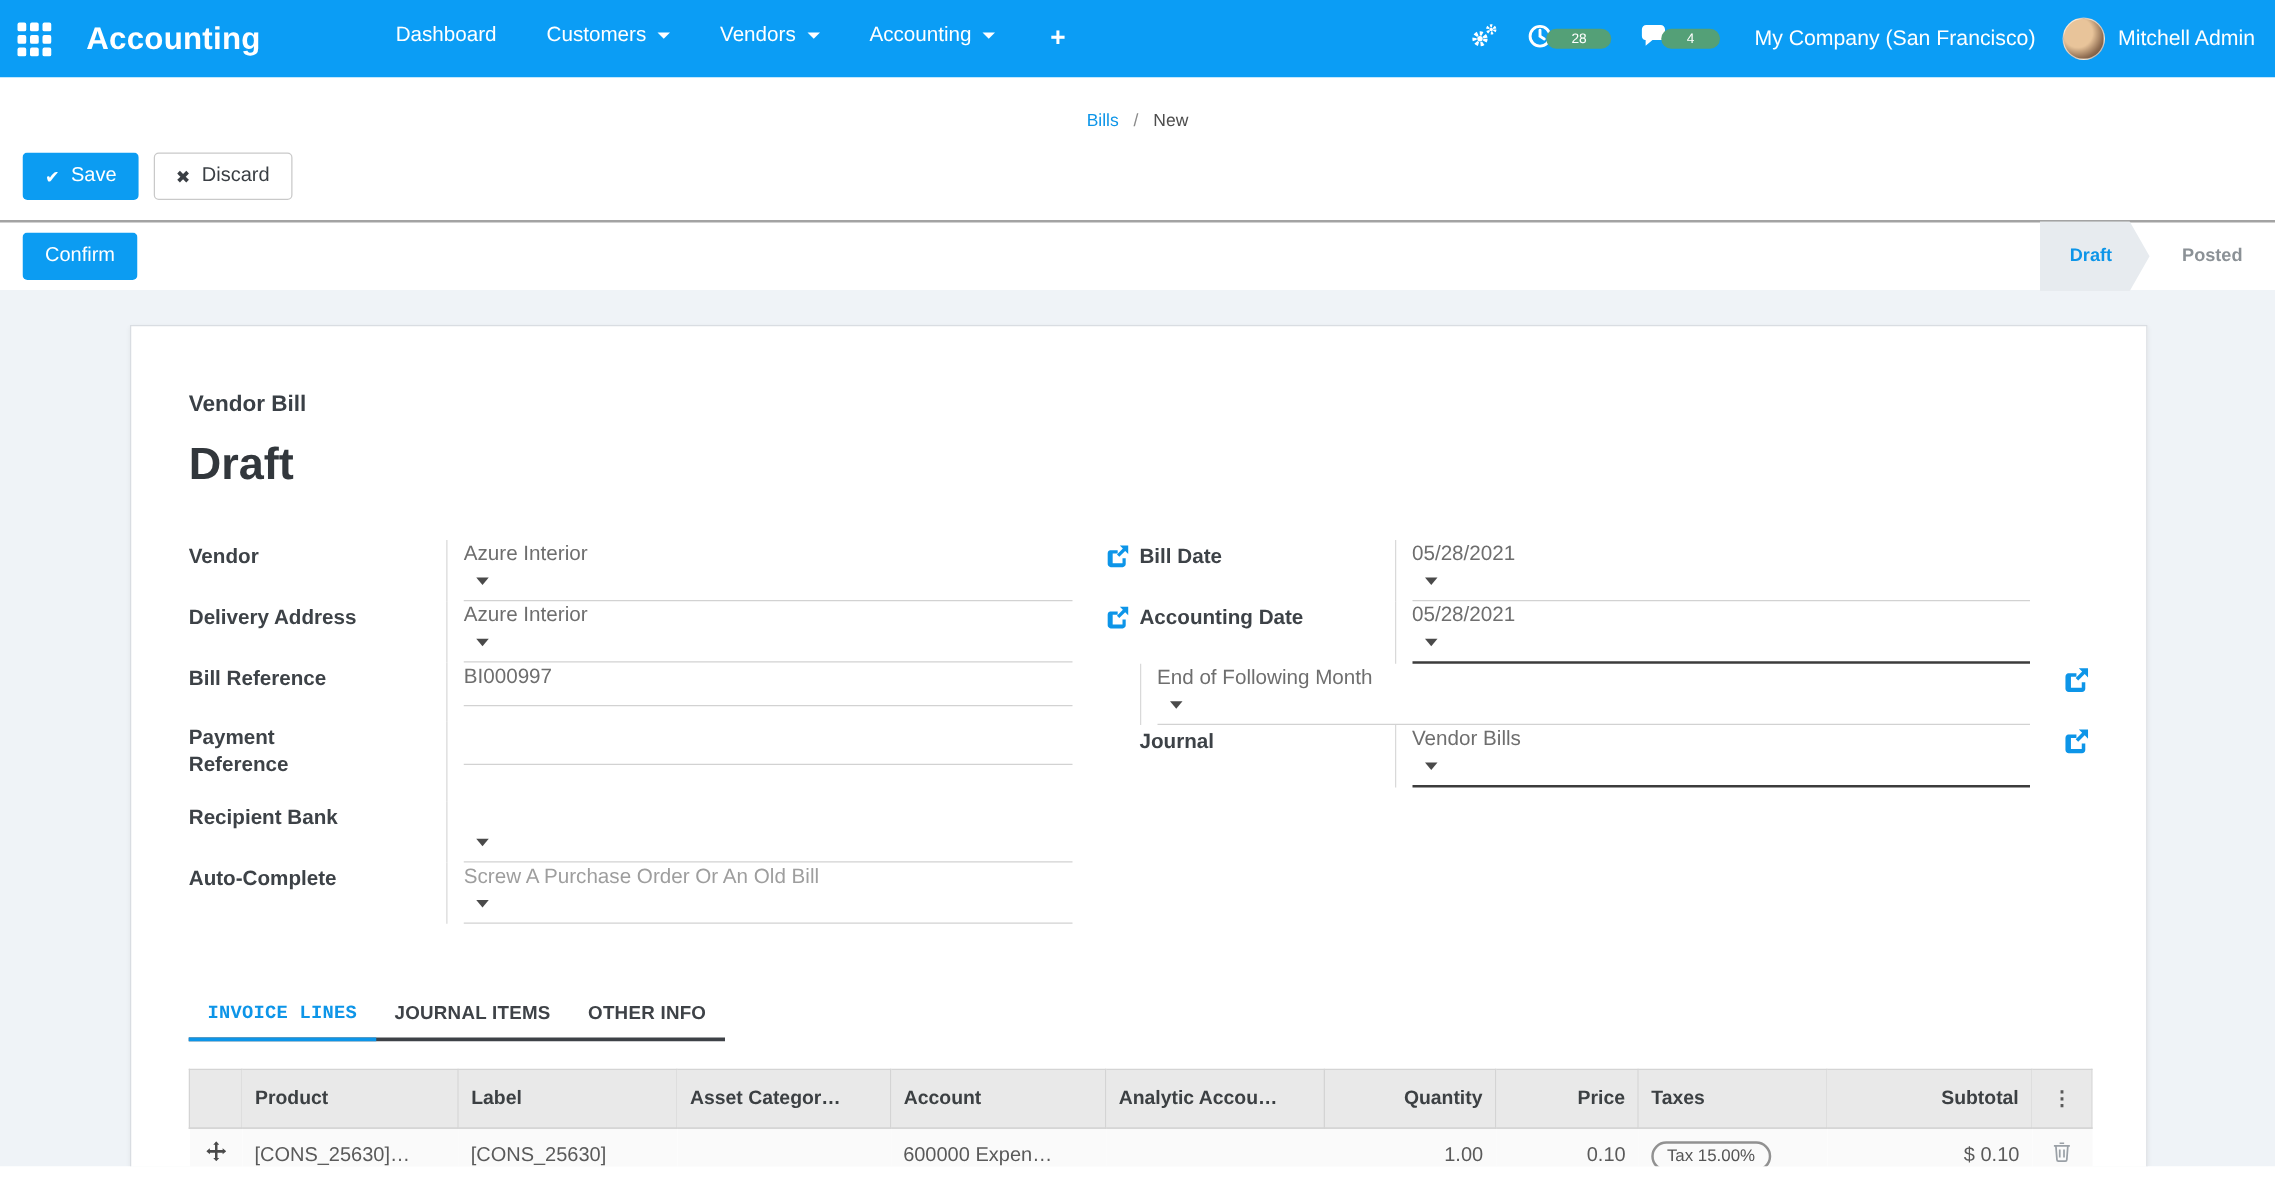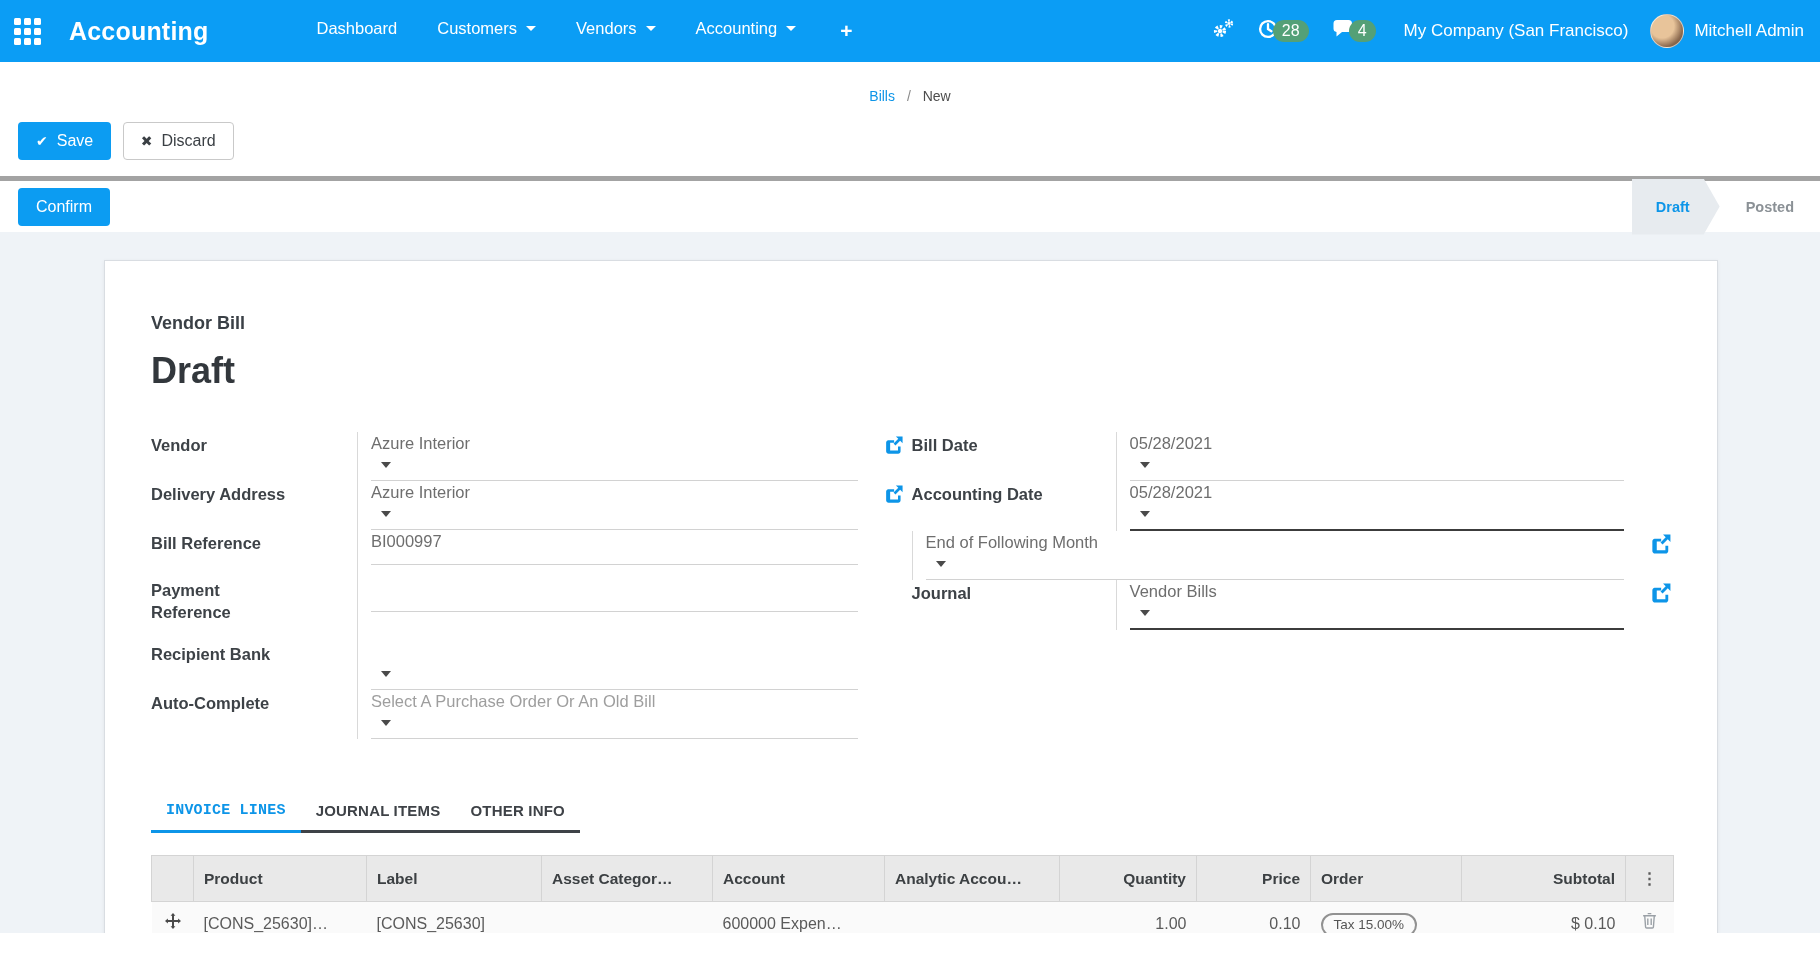--- a/index.html
+++ b/index.html
@@ -24,42 +24,42 @@
     color:#fff;padding:0 16px 0 14px;}
   .grid-icon{display:grid;grid-template-columns:repeat(3,7px);grid-gap:3px;cursor:pointer;margin-right:28px;}
   .grid-icon i{width:7px;height:7px;background:#fff;border-radius:1.5px;display:block;}
   .brand{font-size:25px;font-weight:700;letter-spacing:.2px;margin-right:108px;cursor:pointer;}
   .menu{display:flex;align-items:flex-start;gap:40px;font-size:16.5px;}
   .menu-item{display:flex;align-items:center;gap:9px;cursor:pointer;white-space:nowrap;}
   .caret-w{width:0;height:0;border-left:5px solid transparent;border-right:5px solid transparent;border-top:5px solid #fff;}
   .menu-plus{font-size:21px;font-weight:700;margin-left:4px;}
   .top-right{margin-left:auto;display:flex;align-items:center;gap:22px;}
   .icon-badge{display:flex;align-items:center;cursor:pointer;}
-  .badge{background:var(--badge-green);color:#fff;font-size:16px;padding:2px 9px;border-radius:11px;margin-left:-6px;position:relative;z-index:1;}
+  .badge{background:var(--badge-green);color:#fff;font-size:11px;padding:2px 20px;border-radius:11px;margin-left:-6px;position:relative;z-index:1;}
   .company{font-size:17px;cursor:pointer;margin-left:6px;white-space:nowrap;}
   .userbox{display:flex;align-items:center;gap:10px;cursor:pointer;}
   .avatar{width:34px;height:34px;border-radius:50%;
     background:radial-gradient(circle at 35% 35%, #e8c49a 0 40%, #8c6a4f 70%, #4e3b2c 100%);
     border:1px solid rgba(255,255,255,.6);}
   .username{font-size:17px;white-space:nowrap;}
 
   
   .control-panel{padding:26px 18px 16px;background:#fff;}
   .breadcrumb{font-size:14px;color:#555;margin-bottom:18px;text-align:center;}
   .breadcrumb .parent{color:var(--link-blue);cursor:pointer;}
   .breadcrumb .sep{color:#8a8a8a;margin:0 8px;}
   .breadcrumb .current{color:#4d4d4d;}
   .btn{display:inline-flex;align-items:center;gap:9px;font-size:16px;border-radius:4px;
     padding:9px 17px;cursor:pointer;border:1px solid transparent;font-family:inherit;}
   .btn-primary{background:var(--primary);color:#fff;}
   .btn-secondary{background:#fff;color:#3a3f44;border-color:#c9c9c9;margin-left:7px;}
   .btn .bicon{font-size:14px;}
 
   
-  .statusbar{height:56px;border-top:5px solid #a3a3a3;background:#fff;display:flex;align-items:center;padding:0 0 0 18px;}
+  .statusbar{height:56px;border-top:2px solid #a3a3a3;background:#fff;display:flex;align-items:center;padding:0 0 0 18px;}
   .status-steps{margin-left:auto;display:flex;align-items:center;height:56px;}
   .step{font-size:14.5px;font-weight:700;display:flex;align-items:center;height:100%;cursor:pointer;}
   .step.active{background:#e7ebef;color:var(--link-blue);padding:0 30px 0 24px;
     clip-path:polygon(0 0,calc(100% - 16px) 0,100% 50%,calc(100% - 16px) 100%,0 100%);}
   .step.inactive{color:#8b9196;padding:0 26px;}
 
   
   .content{background:var(--content-bg);height:701px;padding-top:28px;overflow:hidden;}
   .sheet{margin-left:104px;width:1614px;min-height:720px;background:#fff;
     border:1px solid #d9dde2;box-shadow:0 1px 4px rgba(0,0,0,.06);
@@ -251,21 +251,21 @@
             <div class="finput">
               <span class="fvalue"></span>
               <span class="caret-d"></span>
             </div>
           </div>
         </div>
         <div class="frow">
           <div class="flabel">Auto-Complete</div>
           <div class="ffield">
             <div class="finput">
-              <span class="fvalue placeholder">Select A Purchase Order Or An Old Bill</span>
+              <span class="fvalue placeholder">Screw A Purchase Order Or An Old Bill</span>
               <span class="caret-d"></span>
             </div>
           </div>
         </div>
       </div>
 
       <div class="fgroup right">
         <div class="frow">
           <div class="iconslot">
             <span class="ext-link">
@@ -365,21 +365,21 @@
       <thead>
         <tr>
           <th></th>
           <th>Product</th>
           <th>Label</th>
           <th>Asset Categor…</th>
           <th>Account</th>
           <th>Analytic Accou…</th>
           <th class="num">Quantity</th>
           <th class="num">Price</th>
-          <th>Order</th>
+          <th>Taxes</th>
           <th class="num">Subtotal</th>
           <th class="opt">⋮</th>
         </tr>
       </thead>
       <tbody>
         <tr>
           <td class="handle-cell">
             <svg width="16" height="16" viewBox="0 0 16 16" fill="#4a4a4a">
               <path d="M8 0l2.4 2.7H9v4.2h4.1V5.6L16 8l-2.9 2.4V9.1H9v4.2h1.4L8 16l-2.4-2.7H7V9.1H2.9v1.3L0 8l2.9-2.4v1.3H7V2.7H5.6z"></path>
             </svg>

